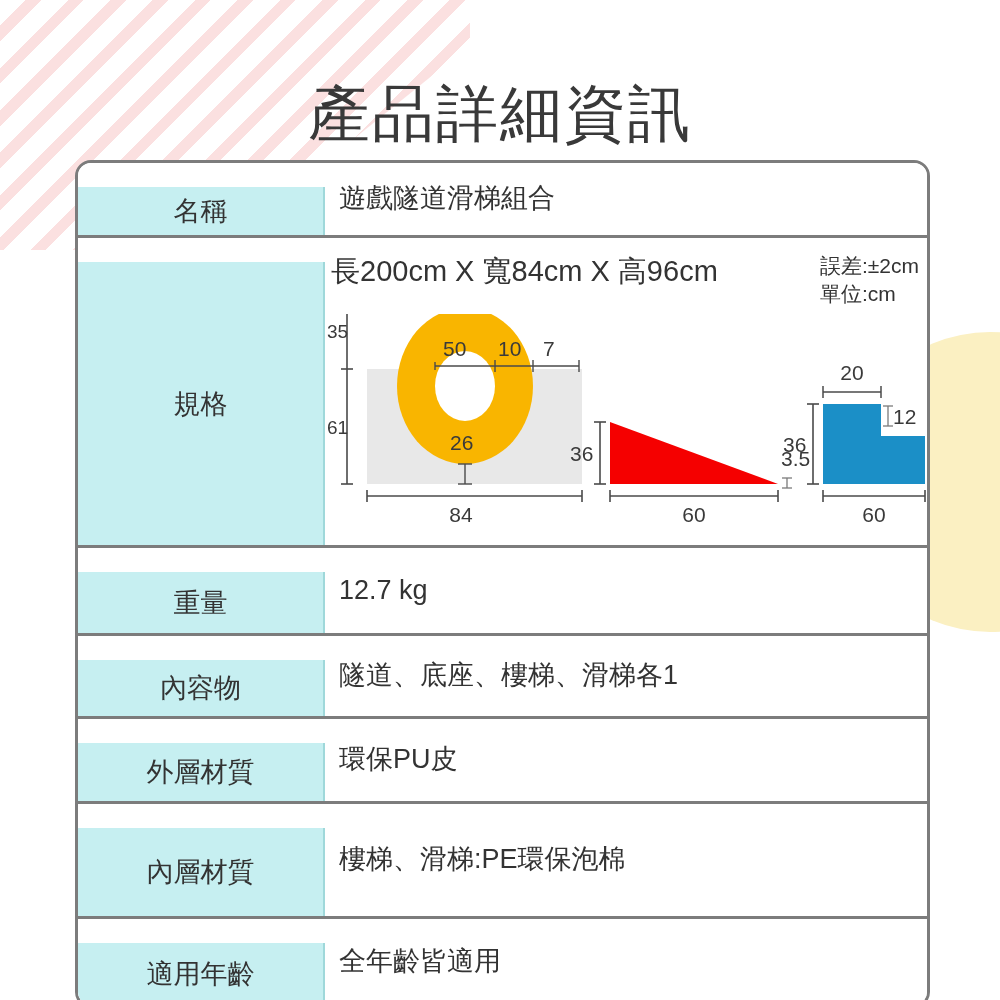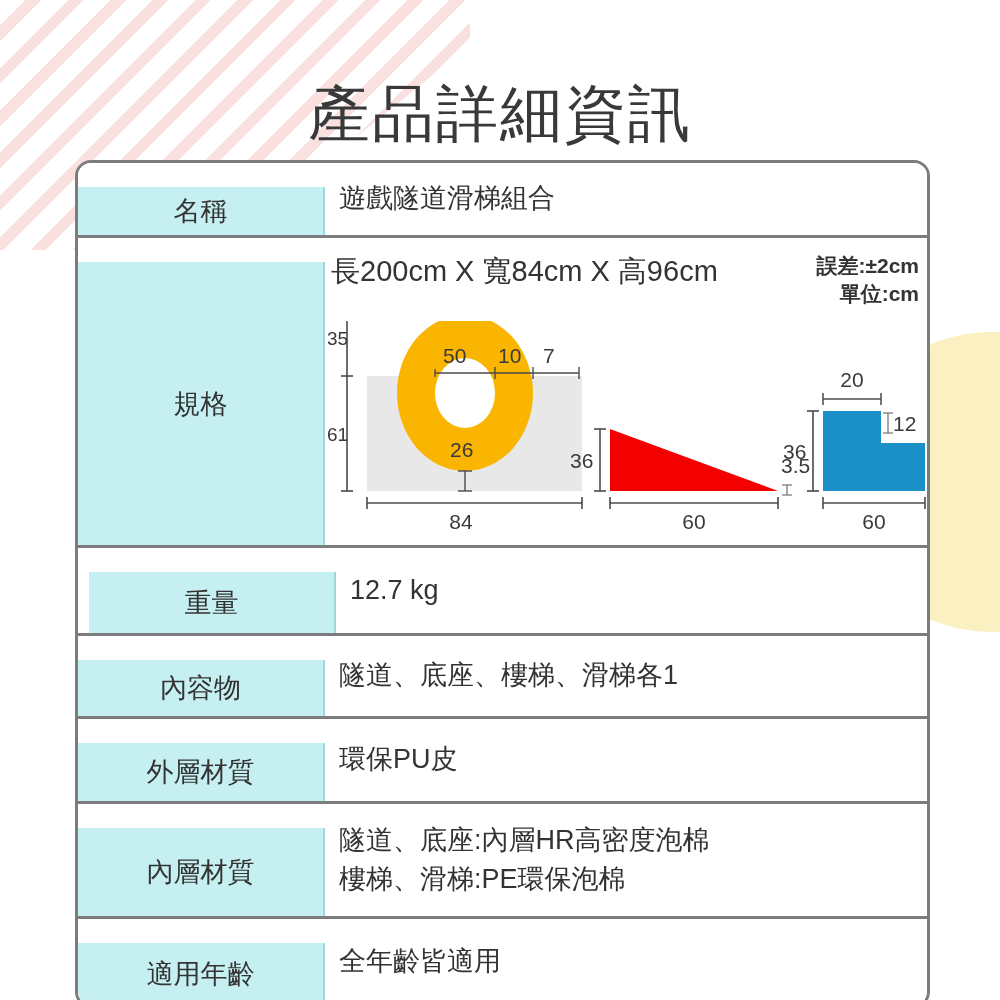--- a/index.html
+++ b/index.html
@@ -91,21 +91,21 @@
     justify-content: center;
     padding: 10px 0 10px 14px;
     font-size: 27px;
     color: #333333;
     box-sizing: border-box;
   }
   .tvalue .line { line-height: 1.45; }
 
   .row-name   { height: 72px; }
   .row-spec   { height: 307px; }
-  .row-weight { height: 85px; padding-left: 11px; }
+  .row-weight { height: 85px; }
   .row-content{ height: 80px; }
   .row-outer  { height: 82px; }
   .row-inner  { height: 112px; }
   .row-age    { height: 86px; }
 
   
   .spec-body {
     position: relative;
     width: 100%;
     height: 100%;
@@ -114,29 +114,28 @@
   .dim-head {
     position: absolute;
     left: 6px; top: 14px;
     font-size: 29px;
     white-space: nowrap;
     color: #333;
   }
   .tol-block {
     position: absolute;
     right: 8px; top: 14px;
-    text-align: right;
+    text-align: left;
     font-size: 21px;
     line-height: 1.35;
     color: #333;
-    font-weight: bold;
   }
   .svg-wrap {
     position: absolute;
-    left: 0; top: 83px;
+    left: 0; top: 76px;
     width: 100%;
     height: 214px;
   }
   .svg-wrap svg { display: block; }
 
   
 </style>
 </head>
 <body>
 
@@ -294,21 +293,20 @@
   <div class="trow row-outer">
     <div class="tlabel">外層材質</div>
     <div class="tvalue">
       <span class="line">環保PU皮</span>
     </div>
   </div>
 
   <div class="trow row-inner">
     <div class="tlabel">內層材質</div>
     <div class="tvalue">
-      <span class="line">隧道、底座:內層HR高密度泡棉</span>
       <span class="line">樓梯、滑梯:PE環保泡棉</span>
     </div>
   </div>
 
   <div class="trow row-age">
     <div class="tlabel">適用年齡</div>
     <div class="tvalue">
       <span class="line">全年齡皆適用</span>
     </div>
   </div>

